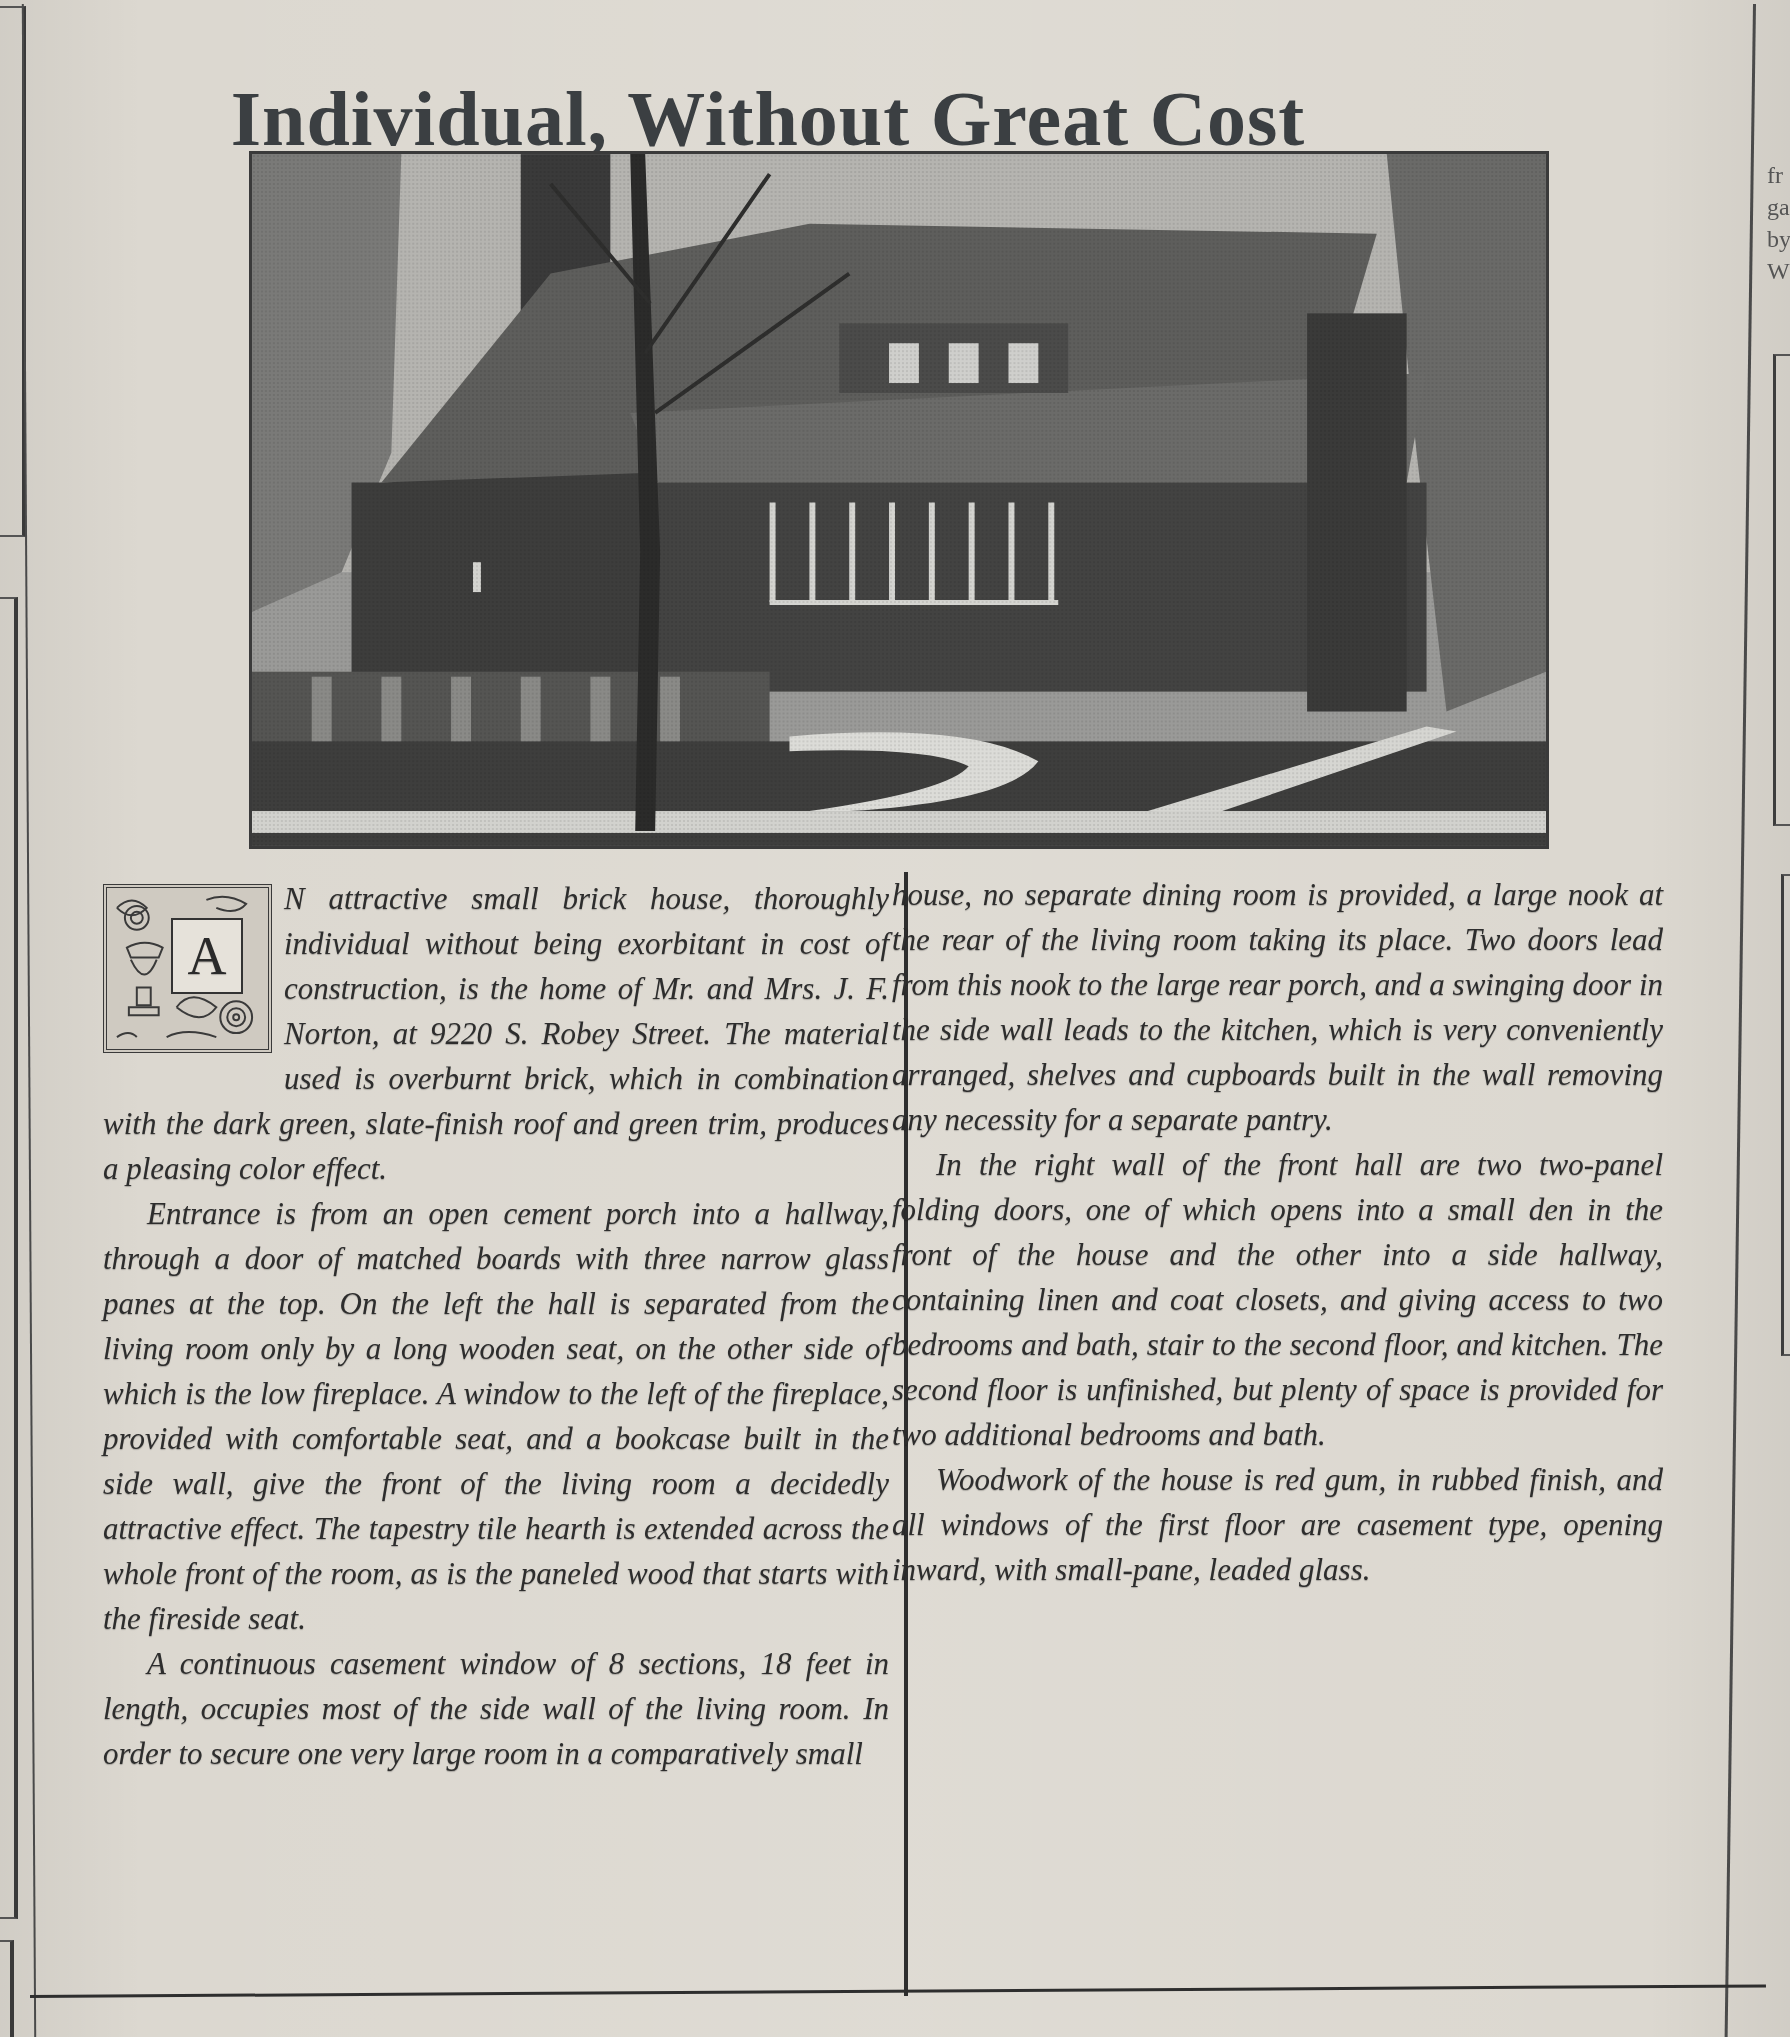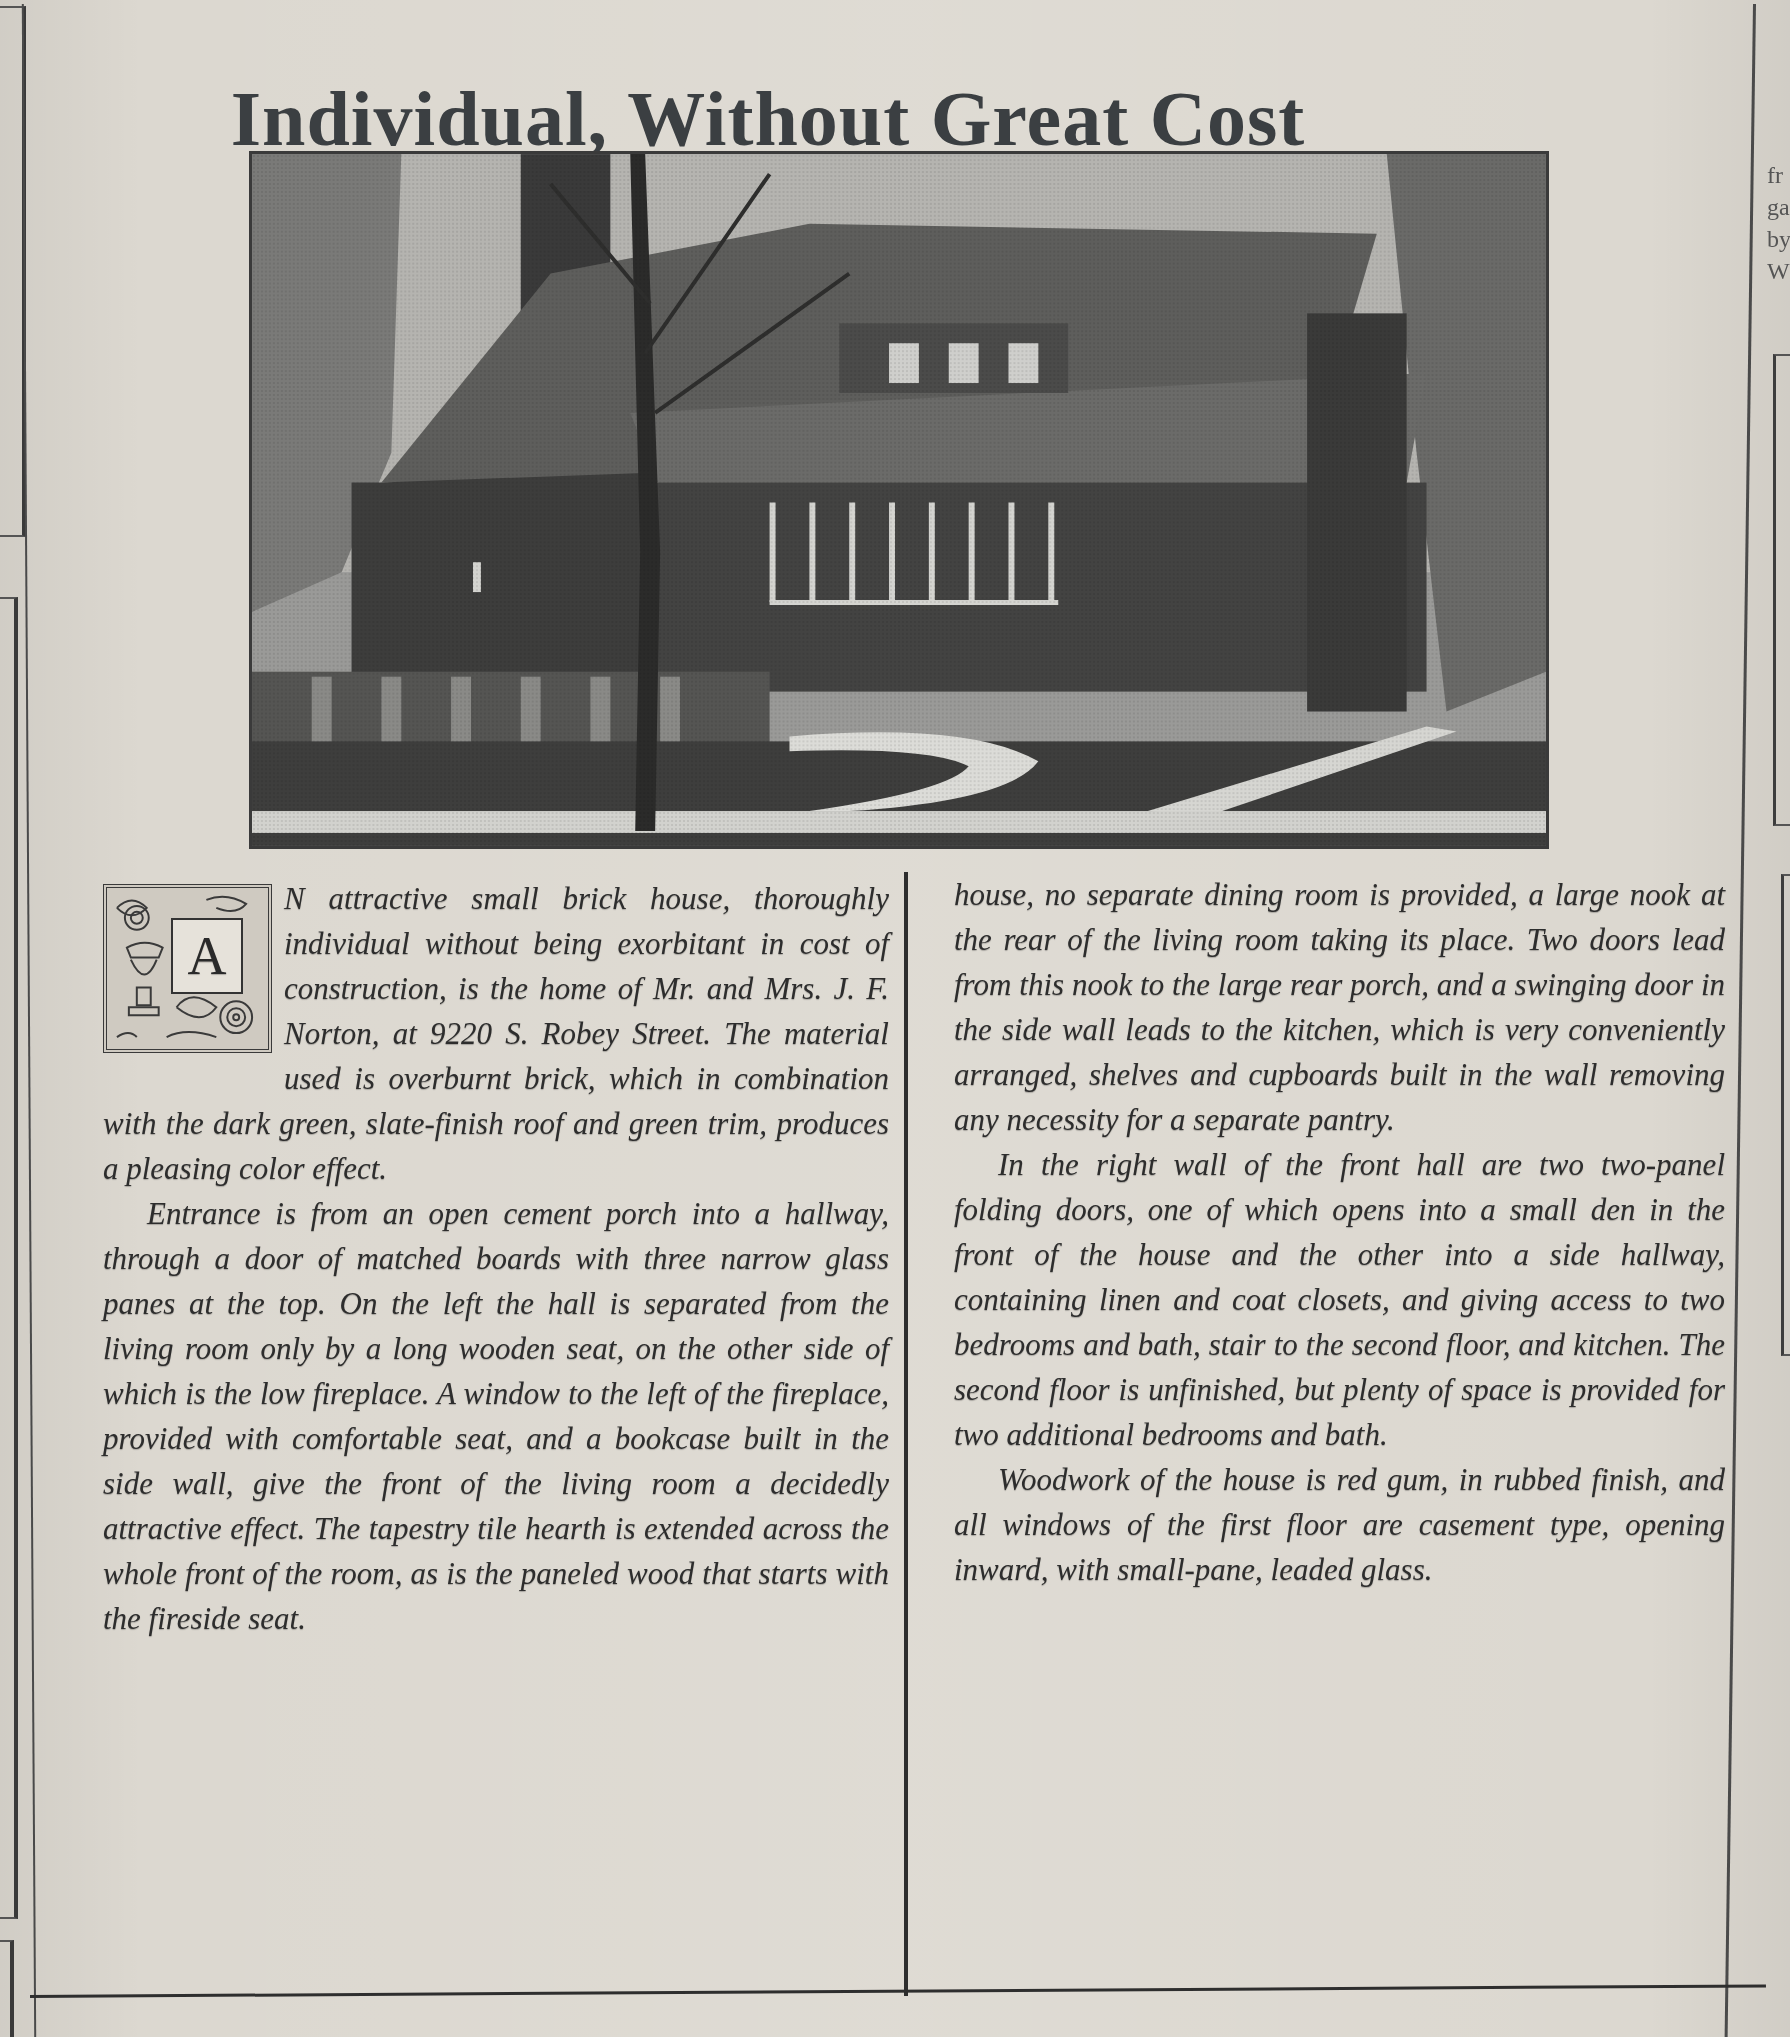--- a/index.html
+++ b/index.html
@@ -43,21 +43,21 @@
   .photo svg { display:block; }
 
   .col-rule { position:absolute; left:904px; top:872px; width:4px; height:1124px; background:#2e2e2e; }
   .bottom-rule { position:absolute; left:30px; top:1995px; width:1736px; height:3px; background:#2e2e2e; transform: rotate(-0.35deg); transform-origin:left; }
 
   .col {
     position:absolute; font-size:31px; line-height:45px; color:#2d2d2d;
     text-align: justify; text-shadow: 0 1px 1px rgba(0,0,0,0.25);
   }
   .col-left { left:103px; top:876px; width:786px; }
-  .col-right { left:954px; top:872px; width:771px; }
+  .col-right { left:892px; top:872px; width:771px; }
   .col p { margin:0;font-style:italic; }
   .col p.indent { text-indent: 44px; }
   .col-right p.gap { margin-top: 6px; }
 
   .dropcap {
     float:left; width:169px; height:169px; margin:8px 12px 4px 0;
     border:4px double #3a3a3a; box-sizing:border-box; position:relative;
     background:#cfcac1;
   }
   .dropcap svg { position:absolute; left:0; top:0; }
@@ -173,20 +173,21 @@
           <path d="M22 120 h30 v8 h-30 z"></path>
           <path d="M70 120 q15 -20 40 0 q-15 20 -40 0"></path>
           <path d="M60 150 q20 -10 50 0"></path>
           <path d="M10 150 q12 -8 20 0"></path>
         </g>
       </svg>
       <span class="dropcap-letter">A</span>
     </div>
     <p>N attractive small brick house, thoroughly individual without being exorbitant in cost of construction, is the home of Mr. and Mrs. J. F. Norton, at 9220 S. Robey Street. The material used is overburnt brick, which in combination with the dark green, slate-finish roof and green trim, produces a pleasing color effect.</p>
     <p class="indent">Entrance is from an open cement porch into a hallway, through a door of matched boards with three narrow glass panes at the top. On the left the hall is separated from the living room only by a long wooden seat, on the other side of which is the low fireplace. A window to the left of the fireplace, provided with comfortable seat, and a bookcase built in the side wall, give the front of the living room a decidedly attractive effect. The tapestry tile hearth is extended across the whole front of the room, as is the paneled wood that starts with the fireside seat.</p>
+    <p class="indent">A continuous casement window of 8 sections, 18 feet in length, occupies most of the side wall of the living room. In order to secure one very large room in a comparatively small</p>
   </div>
 
   <div class="col col-right">
     <p>house, no separate dining room is provided, a large nook at the rear of the living room taking its place. Two doors lead from this nook to the large rear porch, and a swinging door in the side wall leads to the kitchen, which is very conveniently arranged, shelves and cupboards built in the wall removing any necessity for a separate pantry.</p>
     <p class="indent">In the right wall of the front hall are two two-panel folding doors, one of which opens into a small den in the front of the house and the other into a side hallway, containing linen and coat closets, and giving access to two bedrooms and bath, stair to the second floor, and kitchen. The second floor is unfinished, but plenty of space is provided for two additional bedrooms and bath.</p>
     <p class="indent">Woodwork of the house is red gum, in rubbed finish, and all windows of the first floor are casement type, opening inward, with small-pane, leaded glass.</p>
   </div>
 
   <div class="bottom-rule"></div>
 </div>

